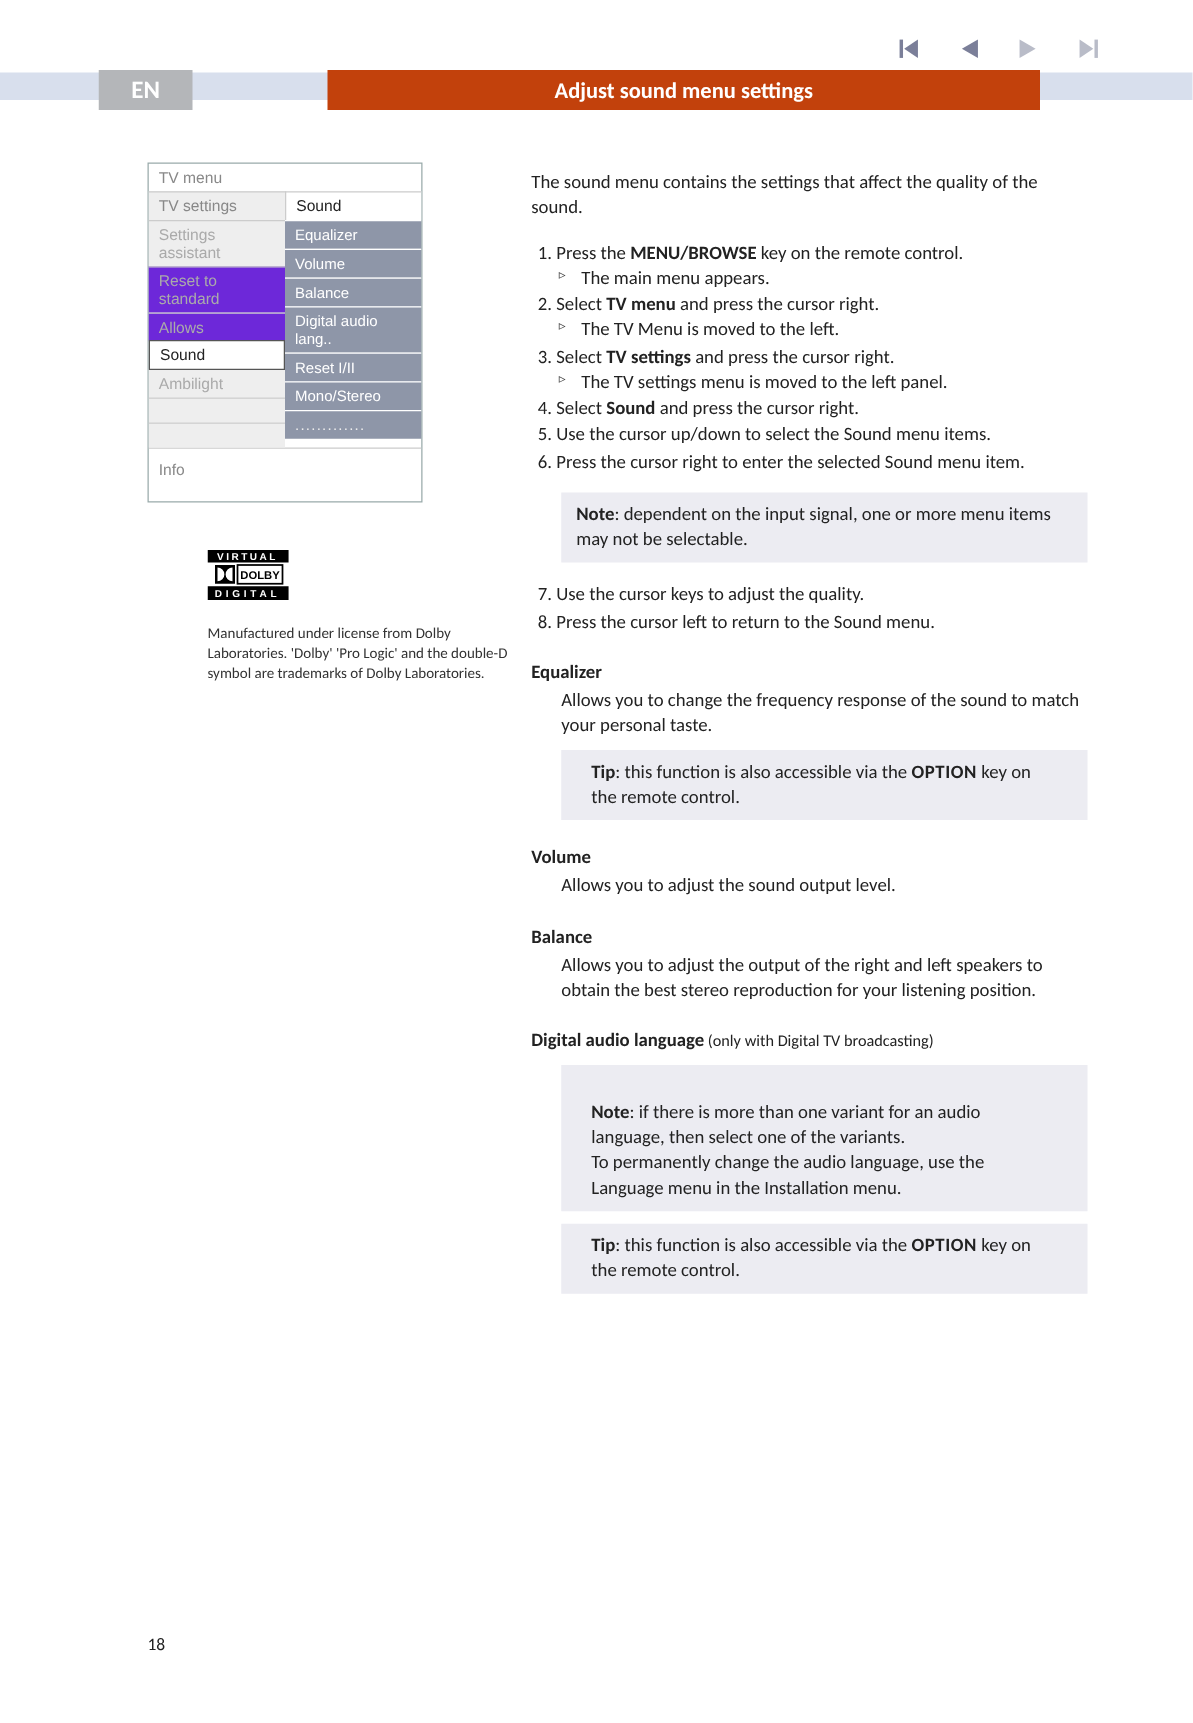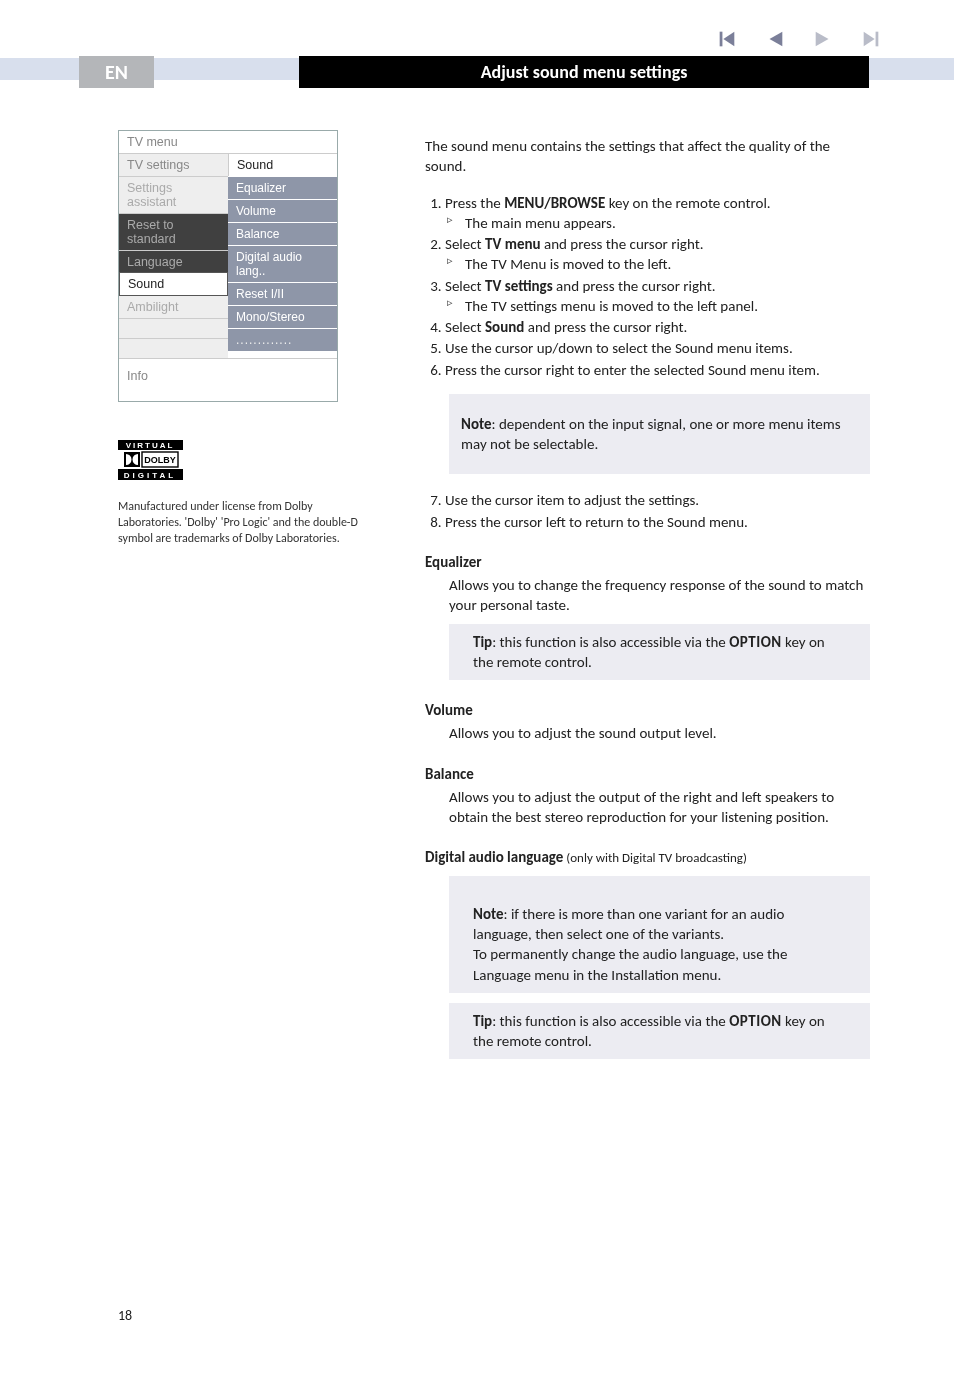--- a/index.html
+++ b/index.html
@@ -42,28 +42,27 @@
     display: flex;
     align-items: center;
     justify-content: center;
   }
   .header-title {
     position: absolute;
     top: 56px;
     left: 262px;
     width: 570px;
     height: 32px;
-    background: #000000;
+    background: #c2410c;
     color: #fff;
     font-weight: 700;
     font-size: 18px;
     display: flex;
     align-items: center;
     justify-content: center;
-    margin-left: 37px;
   }
 
   .left-col {
     position: absolute;
     left: 118px;
     top: 130px;
     width: 270px;
   }
 
   .menu-panel {
@@ -87,21 +86,21 @@
     width: 50%;
     display: flex;
     flex-direction: column;
   }
   .m-left-item {
     padding: 4px 8px;
     color: #aaa;
     background: #eee;
     border-top: 1px solid #ccc;
   }
-  .m-left-item.darker { background: #404040; }
+  .m-left-item.darker { background: #6d28d9; }
   .m-left-item.selected {
     background: #fff;
     border: 1px solid #555;
     color: #222;
     margin: -1px 0;
     position: relative;
     z-index: 2;
   }
   .m-left-item.first-dark {
     padding: 4px 8px;
@@ -128,20 +127,21 @@
     letter-spacing: 1px;
   }
   .menu-info {
     padding: 10px 8px 18px 8px;
     border-top: 1px solid #ccc;
     color: #888;
   }
 
   .dolby-block {
     margin-top: 38px;
+    margin-left: 48px;
   }
   .dolby-logo {
     width: 65px;
     height: 40px;
   }
   .dolby-text {
     margin-top: 14px;
     font-size: 12px;
     line-height: 1.35;
     color: #333;
@@ -167,21 +167,21 @@
   .substep::before {
     content: "\25B9";
     position: absolute;
     left: 2px;
     top: 0;
     font-size: 11px;
     color: #444;
   }
   .note-box {
     background: #ececf2;
-    padding: 20px 12px;
+    padding: 8px 12px;
     margin: 10px 0 16px 0;
   }
   .section-head {
     font-weight: 700;
     margin-top: 20px;
     margin-bottom: 3px;
   }
   .section-body {
     padding-left: 24px;
   }
@@ -232,21 +232,21 @@
 <div class="header-title">Adjust sound menu settings</div>
 
 <div class="left-col">
   <div class="menu-panel">
     <div class="menu-title">TV menu</div>
     <div class="menu-body">
       <div class="menu-col-left">
         <div class="m-left-item first-dark">TV settings</div>
         <div class="m-left-item">Settings assistant</div>
         <div class="m-left-item darker">Reset to standard</div>
-        <div class="m-left-item darker">Language</div>
+        <div class="m-left-item darker">Allows</div>
         <div class="m-left-item selected">Sound</div>
         <div class="m-left-item">Ambilight</div>
         <div class="m-left-item" style="height:20px"></div>
         <div class="m-left-item" style="height:20px"></div>
       </div>
       <div class="menu-col-right">
         <div class="m-right-top">Sound</div>
         <div class="m-right-item">Equalizer</div>
         <div class="m-right-item">Volume</div>
         <div class="m-right-item">Balance</div>
@@ -292,21 +292,21 @@
     </li>
     <li>Use the cursor up/down to select the Sound menu items.</li>
     <li>Press the cursor right to enter the selected Sound menu item.</li>
   </ol>
 
   <div class="note-box" style="margin-left:24px;">
     <b>Note</b><span>: dependent on the input signal, one or more menu items may not be selectable.</span>
   </div>
 
   <ol class="steps" start="7">
-    <li>Use the cursor item to adjust the settings.</li>
+    <li>Use the cursor keys to adjust the quality.</li>
     <li>Press the cursor left to return to the Sound menu.</li>
   </ol>
 
   <div class="section-head">Equalizer</div>
   <div class="section-body">Allows you to change the frequency response of the sound to match your personal taste.</div>
   <div class="tip-box">
     <b>Tip</b><span>: this function is also accessible via the </span><span class="smallcap">OPTION</span><span> key on the remote control.</span>
   </div>
 
   <div class="section-head">Volume</div>

